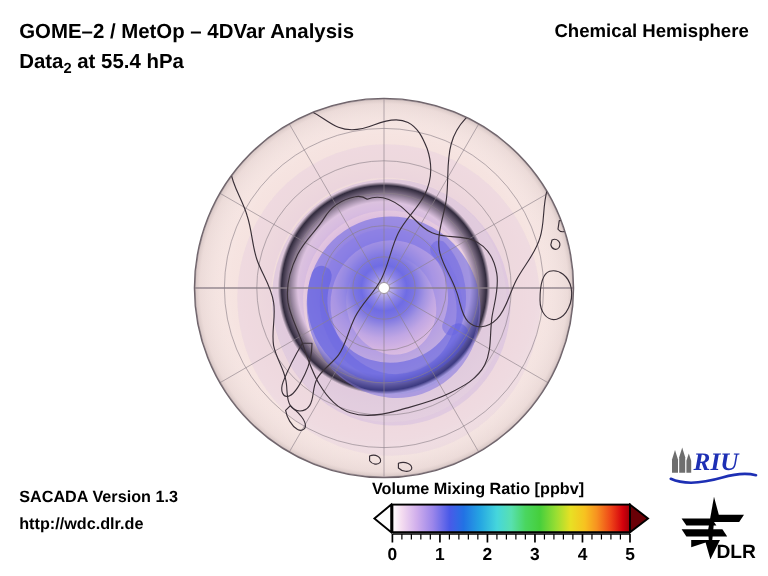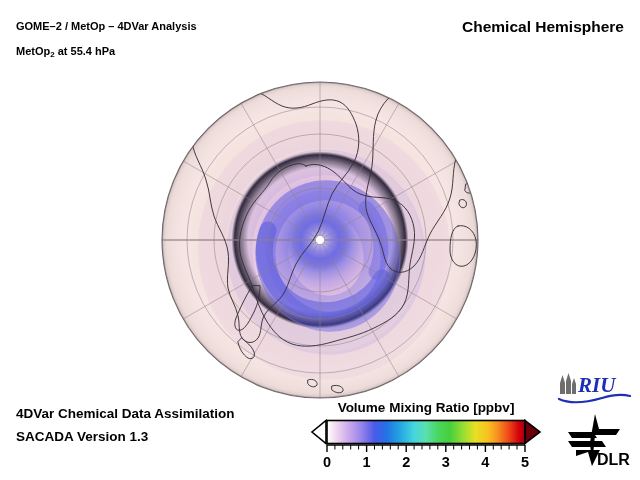--- a/index.html
+++ b/index.html
@@ -16,21 +16,21 @@
     font-family: "Liberation Sans", sans-serif;
     color: #000000;
     -webkit-font-smoothing: none;
   }
 
   
   #header-left {
     position: absolute;
     left: 16px;
     top: 14px;
-    font-size: 11px;
+    font-size: 17px;
     font-weight: bold;
     line-height: 25px;
     white-space: nowrap;
   }
   #header-right {
     position: absolute;
     right: 16px;
     top: 14px;
     font-size: 15.5px;
     font-weight: bold;
@@ -69,21 +69,21 @@
   
   #colorbar-block {
     position: absolute;
     left: 310px;
     top: 400px;
     width: 232px;
   }
   #colorbar-title {
     font-size: 13.5px;
     font-weight: bold;
-    text-align: center;
+    text-align: left;
     white-space: nowrap;
     margin-bottom: 4px;
   }
   #colorbar-svg { display: block; }
 
   
   #logo-riu {
     position: absolute;
     left: 556px;
     top: 372px;
@@ -97,21 +97,21 @@
     width: 70px;
     height: 58px;
   }
   .logo-svg { display: block; }
 </style>
 </head>
 <body>
 
 <div id="header-left">
   <span class="hdr-line">GOME–2 / MetOp – 4DVar Analysis</span>
-  <span class="hdr-line"><span>MetOp</span><sub>2</sub><span> at 55.4 hPa</span></span>
+  <span class="hdr-line"><span>Data</span><sub>2</sub><span> at 55.4 hPa</span></span>
 </div>
 
 <div id="header-right">
   <span class="hdr-line">Chemical Hemisphere</span>
 </div>
 
 <div id="globe-panel">
 <svg id="globe-svg" width="320" height="320" viewBox="0 0 320 320">
   <defs>
     <clipPath id="globeClip">
@@ -273,22 +273,22 @@
     </g>
 
     <circle cx="160" cy="160" r="4.6" fill="#ffffff" stroke="#9a8f96" stroke-width="0.8"></circle>
   </g>
 
   <circle cx="160" cy="160" r="158" fill="none" stroke="#6f646b" stroke-width="1.1"></circle>
 </svg>
 </div>
 
 <div id="footer-left">
-  <span class="ftr-line">4DVar Chemical Data Assimilation</span>
   <span class="ftr-line">SACADA Version 1.3</span>
+  <span class="ftr-line">http://wdc.dlr.de</span>
 </div>
 
 <div id="colorbar-block">
   <div id="colorbar-title">Volume Mixing Ratio [ppbv]</div>
   <svg id="colorbar-svg" width="232" height="58" viewBox="0 0 232 58">
     <defs>
       <linearGradient id="jetGrad" x1="0" y1="0" x2="1" y2="0">
         <stop offset="0.00" stop-color="#ffffff"></stop>
         <stop offset="0.04" stop-color="#f4dcf0"></stop>
         <stop offset="0.10" stop-color="#d2b0ec"></stop>

